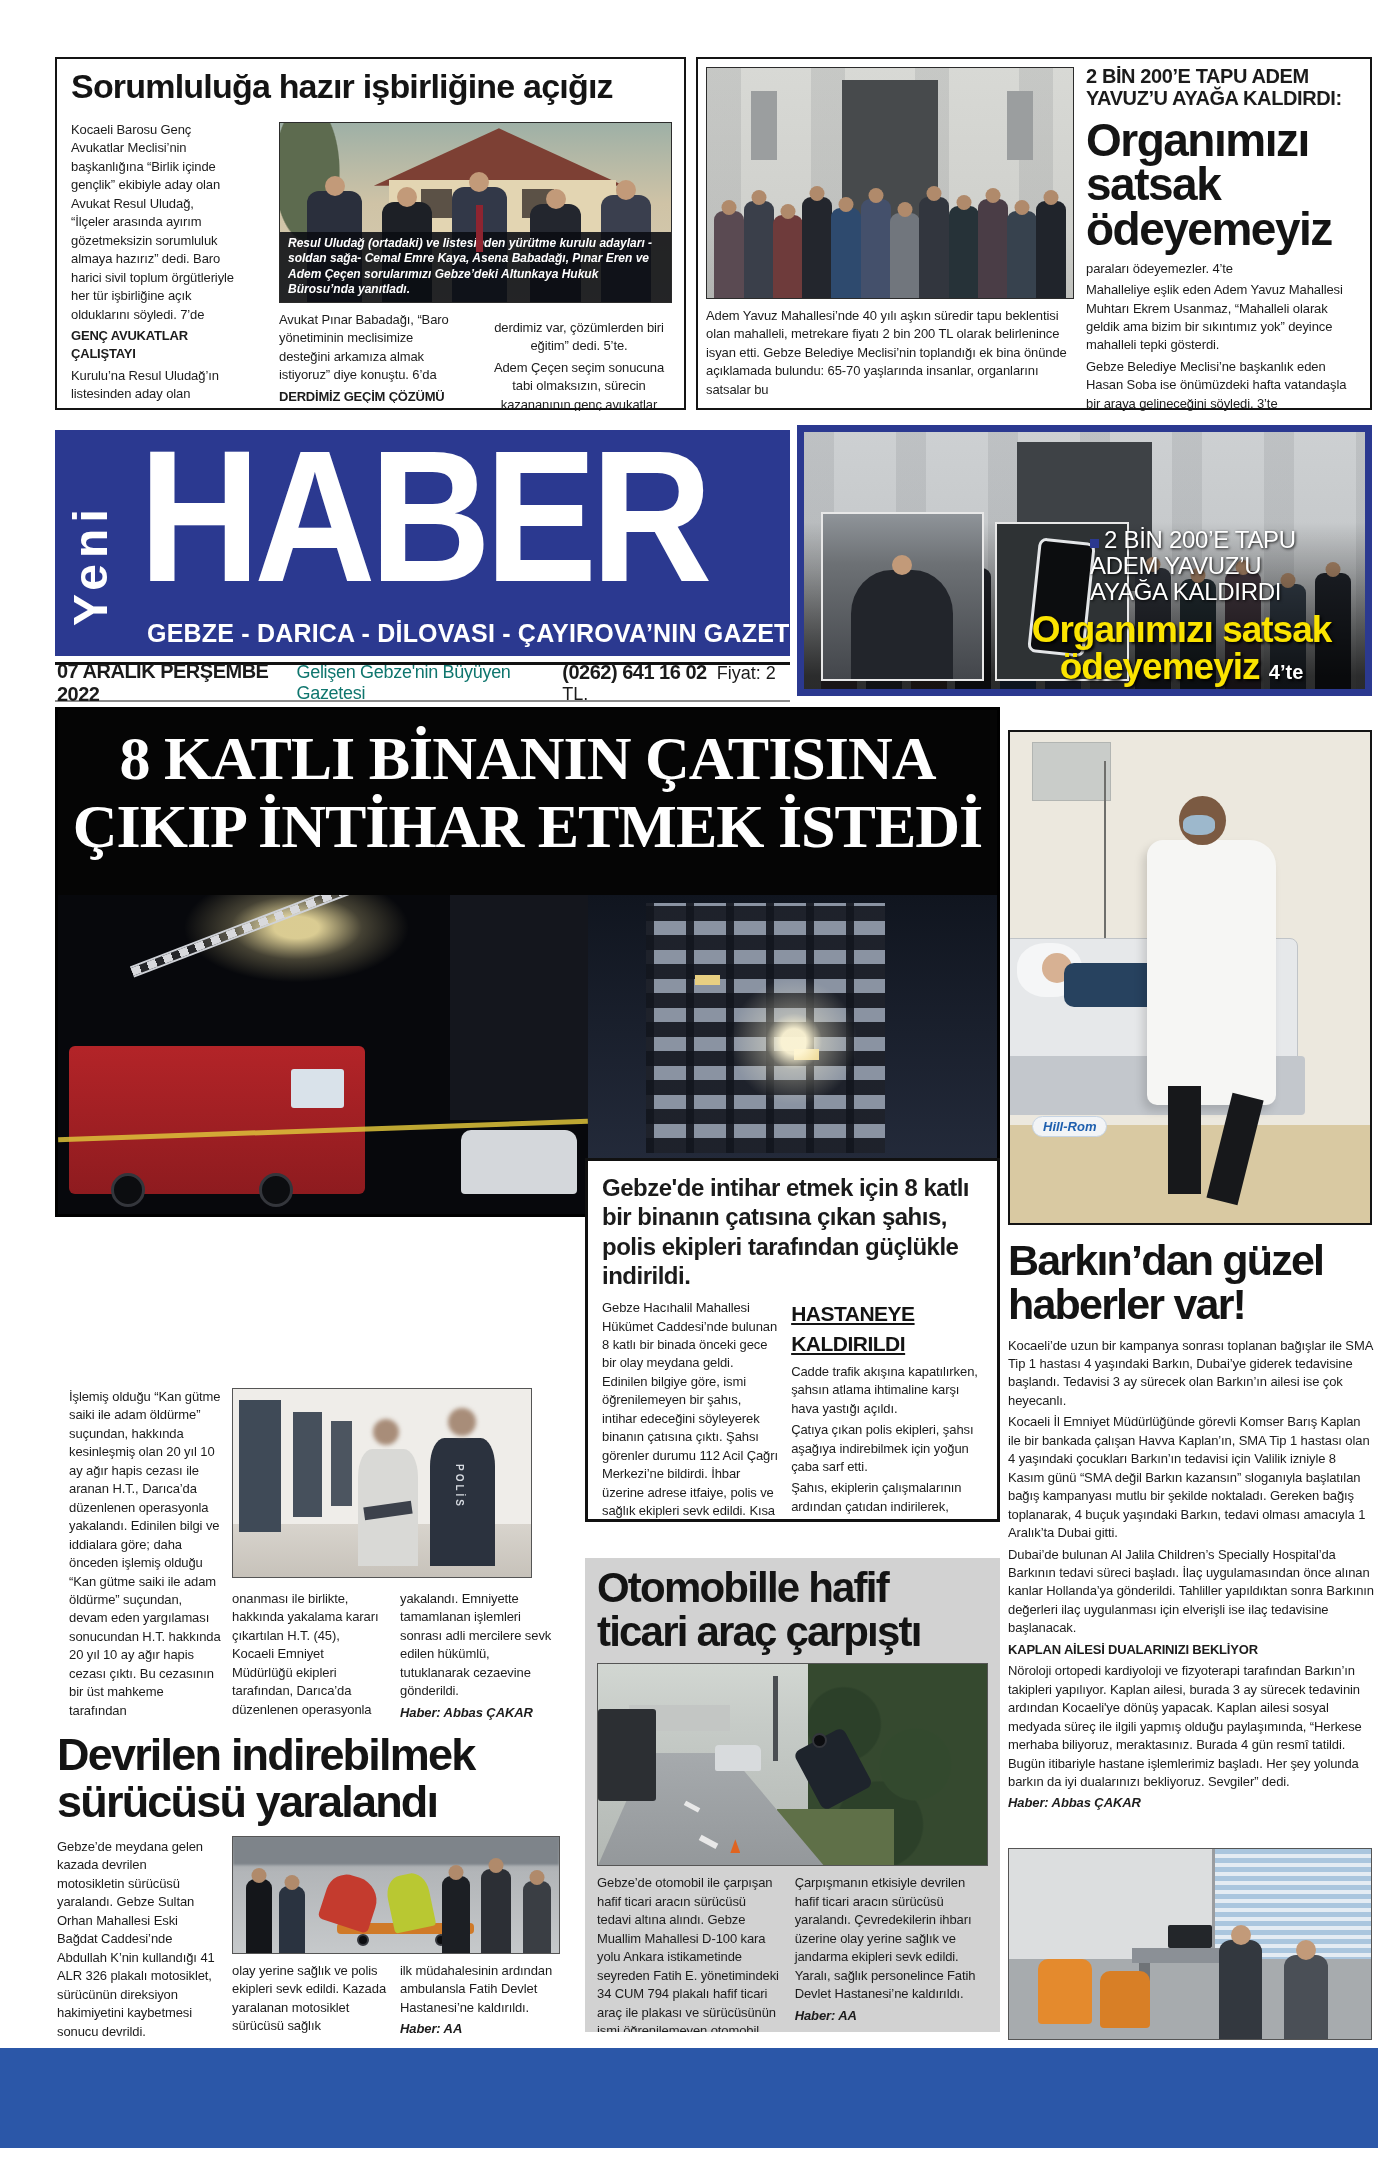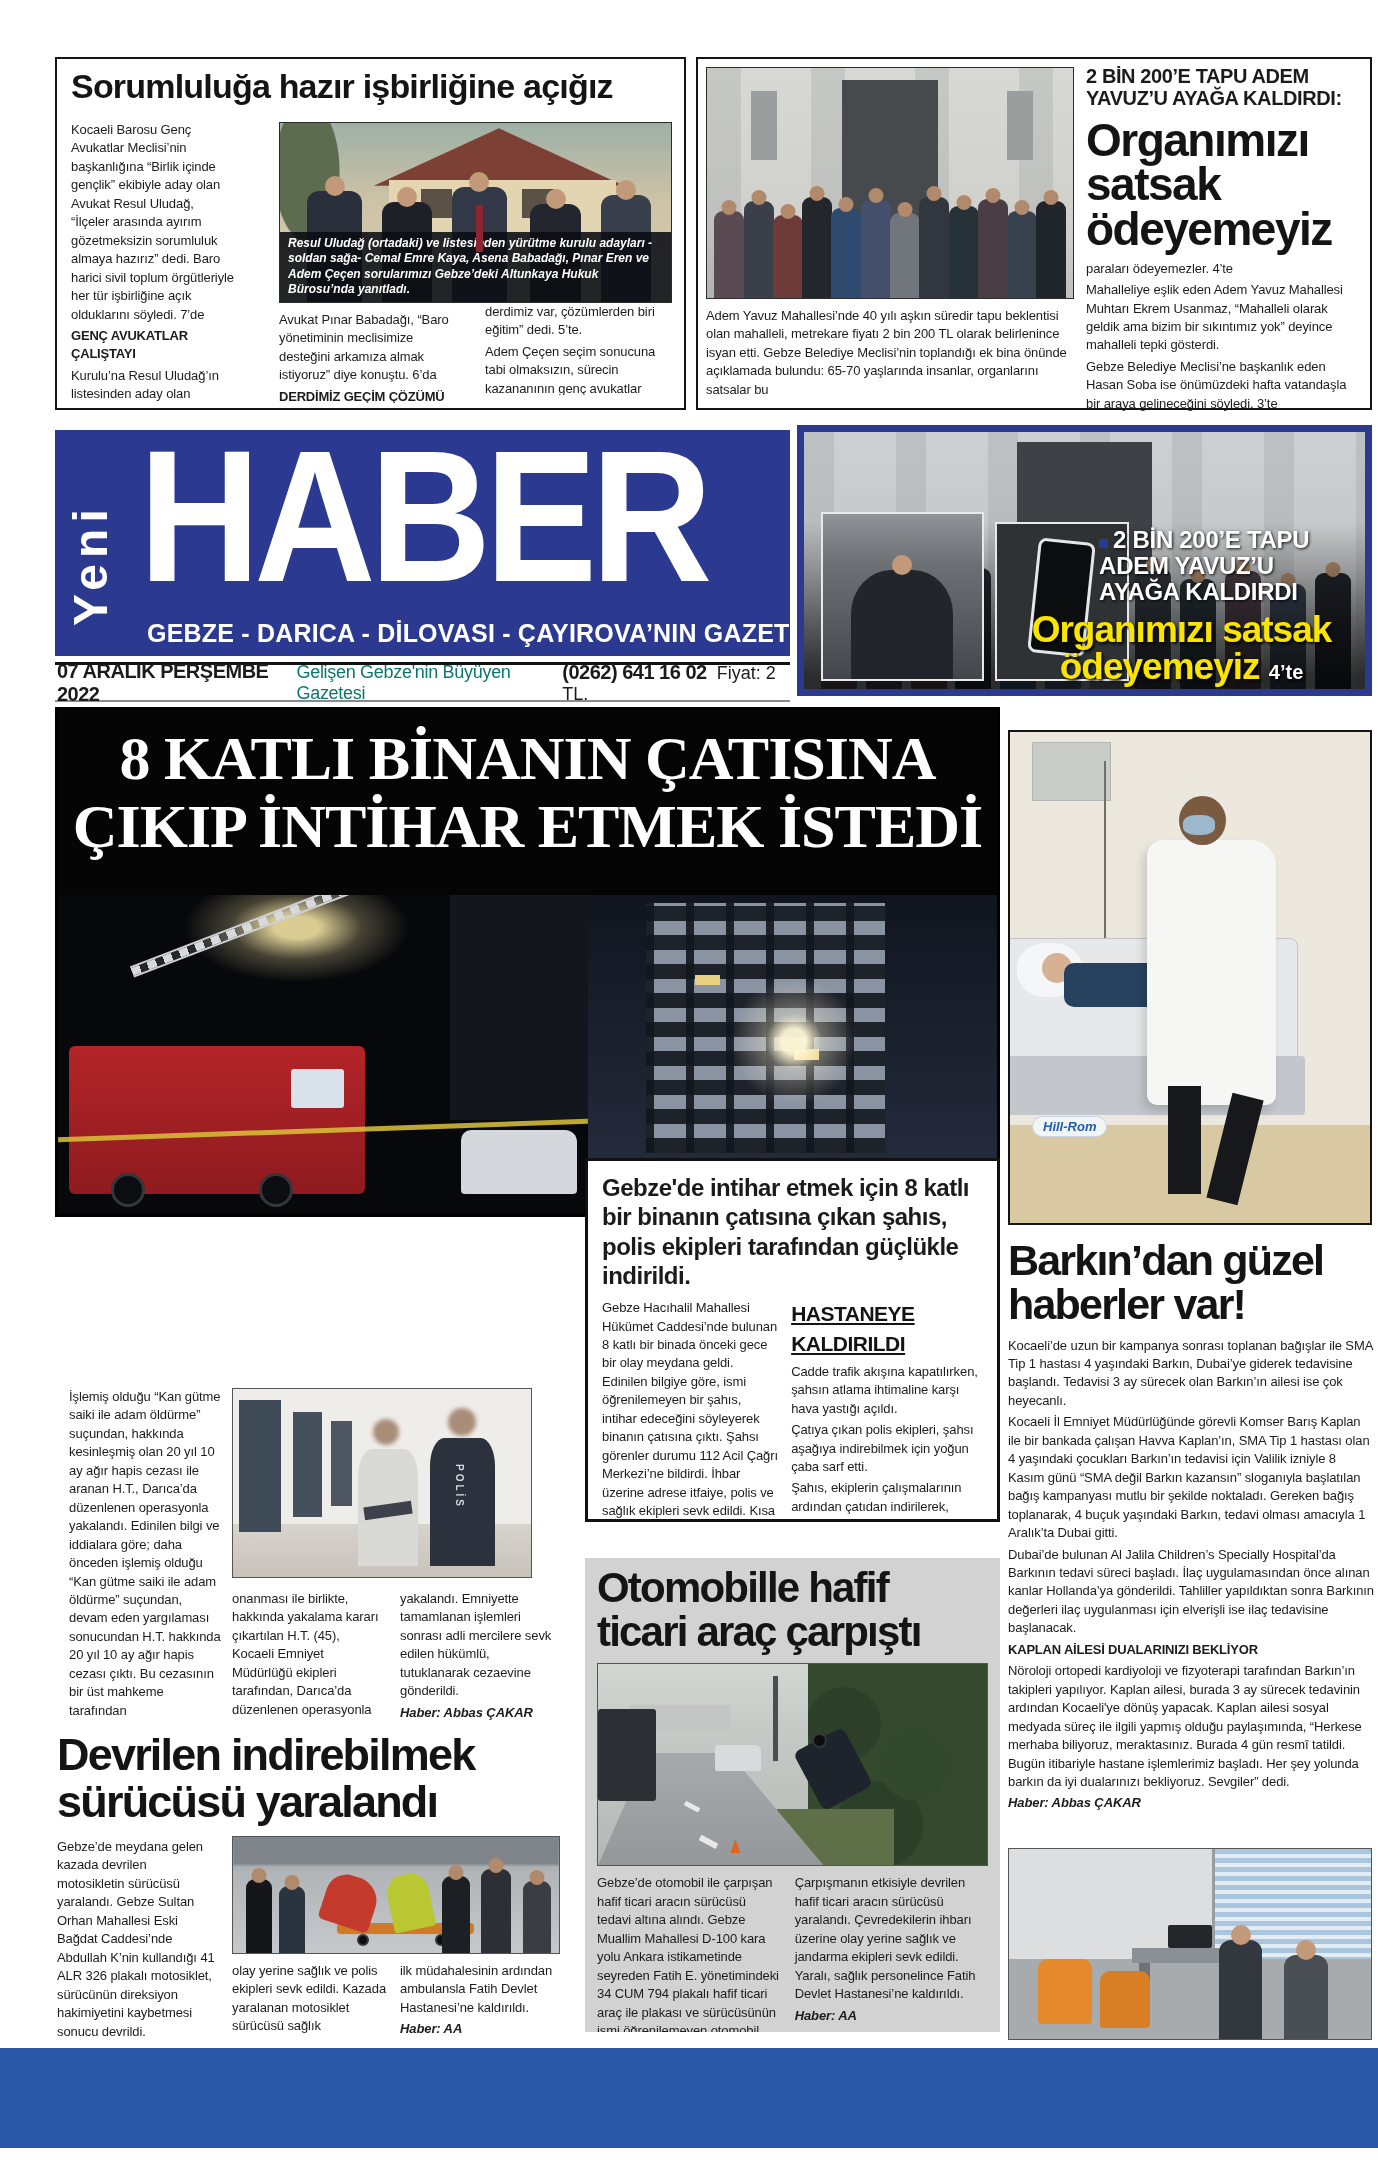--- a/index.html
+++ b/index.html
@@ -18,21 +18,21 @@
 
   
   #box-tl { left:55px; top:57px; width:631px; height:353px; }
   #box-tl h1 { position:absolute; left:14px; top:8px; font-size:34px; letter-spacing:-0.8px; }
   #tl-col1 { position:absolute; left:14px; top:62px; width:163px; overflow:hidden; height:280px; }
   #tl-photo { position:absolute; left:222px; top:63px; width:393px; height:181px; border:1px solid #2c2c2c;
               background:linear-gradient(180deg,#9eb0a6 0%,#cfc3a6 45%,#d8cdb2 100%); overflow:hidden; }
   .cap-bar { position:absolute; left:0; right:0; bottom:0; background:rgba(10,12,18,.88); color:#fff;
              font-weight:bold; font-style:italic; font-size:12px; line-height:1.3; padding:4px 8px; }
   #tl-col2 { position:absolute; left:222px; top:252px; width:186px; overflow:hidden; height:92px; }
-  #tl-col3 { position:absolute; left:428px; top:244px; width:188px; overflow:hidden; height:92px; }
+  #tl-col3 { position:absolute; left:428px; top:260px; width:188px; overflow:hidden; height:92px;text-align:center; }
   .fg { position:absolute; bottom:0; border-radius:12px 12px 0 0; }
   .fg::before { content:''; position:absolute; top:-15px; left:50%; transform:translateX(-50%);
                 width:20px; height:20px; border-radius:50%; background:#c29a79; }
   .cf { position:absolute; bottom:0; width:30px; border-radius:9px 9px 0 0; }
   .cf::before { content:''; position:absolute; top:-11px; left:50%; transform:translateX(-50%);
                 width:15px; height:15px; border-radius:50%; background:#b08a6b; }
 
   
   #box-organ { left:696px; top:57px; width:676px; height:353px; }
   #ph-crowd { position:absolute; left:8px; top:8px; width:368px; height:232px; border:1px solid #2c2c2c;
@@ -61,22 +61,22 @@
   #dateline .d3 { font-size:18px; }
   #dateline .d3 b { font-size:20px; letter-spacing:-0.5px; }
 
   
   #mast-photo { left:797px; top:425px; width:575px; height:271px; border:7px solid #2b3990;
                 background:
                   repeating-linear-gradient(90deg, rgba(110,114,118,.16) 0 30px, transparent 30px 92px),
                   linear-gradient(180deg,#cdd0d2 0%,#c4c7c9 55%,#9fa2a4 100%); overflow:hidden; }
   #mast-photo .shade { position:absolute; inset:0; background:linear-gradient(180deg, transparent 35%, rgba(0,0,0,.72) 95%); }
   .inset { position:absolute; border:2px solid #e8e8e8; overflow:hidden; }
-  #mp-kick { position:absolute; left:51%; top:37%; width:250px; color:#fff; font-weight:bold; font-size:24px;
-             line-height:1.08; letter-spacing:-0.3px; text-shadow:1px 1px 3px rgba(0,0,0,.9);margin-left:9px; }
+  #mp-kick { position:absolute; left:51%; top:37%; width:250px; color:#fff; font-weight:normal; font-size:24px;
+             line-height:1.08; letter-spacing:-0.3px; text-shadow:1px 1px 3px rgba(0,0,0,.9); }
   #mp-kick::before { content:''; display:inline-block; width:9px; height:9px; background:#2b3990; margin-right:5px; }
   #mp-head { position:absolute; right:6px; bottom:4px; width:355px; text-align:center; color:#fbe400;
              font-weight:bold; font-size:37px; line-height:1.0; letter-spacing:-1px;
              text-shadow:2px 2px 3px rgba(0,0,0,.95); }
   #mp-head .pref { color:#fff; font-size:20px; letter-spacing:0; }
 
   
   #main-black { left:55px; top:707px; width:945px; height:510px; background:#050505; border:3px solid #000; overflow:hidden; }
   #main-black .mhl { margin-top:14px; text-align:center; font-family:"Liberation Serif","DejaVu Serif",serif;
                      font-weight:bold; color:#fff; font-size:62px; line-height:1.1; letter-spacing:-1px; }

